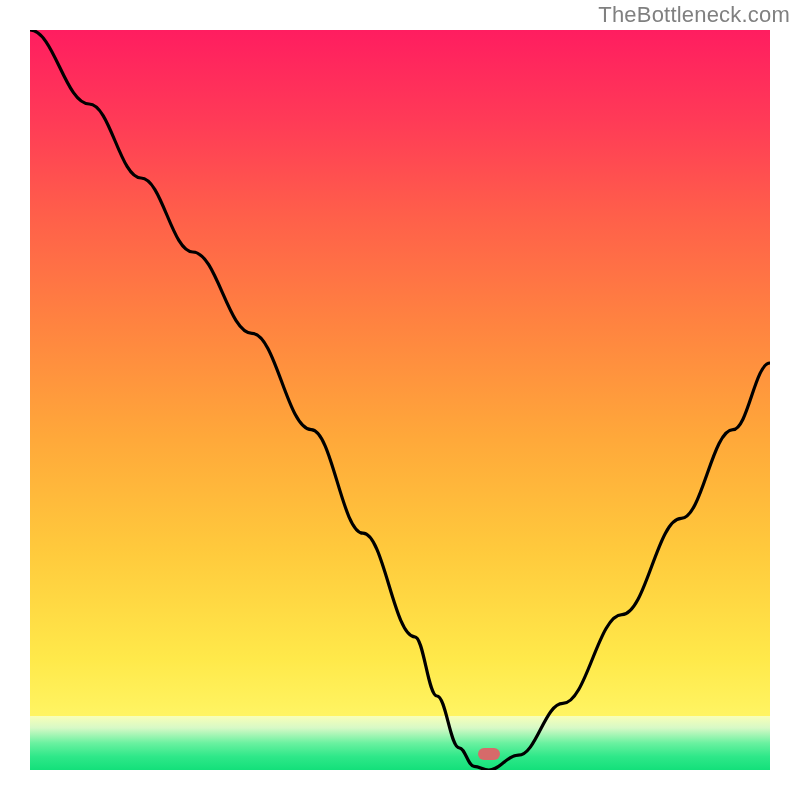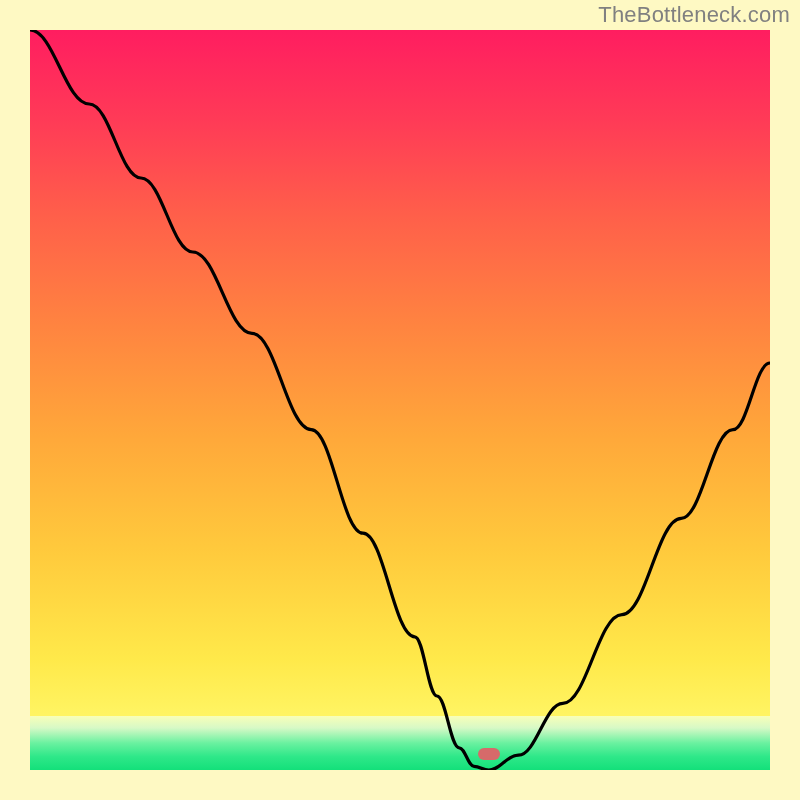--- a/index.html
+++ b/index.html
@@ -8,21 +8,21 @@
     width: 800px;
     height: 800px;
     background: #000;
     overflow: hidden;
     font-family: Arial, Helvetica, sans-serif;
   }
   .frame {
     position: relative;
     width: 800px;
     height: 800px;
-    background: #fef9c3;
+    background: #ffffff;
   }
   .attribution {
     position: absolute;
     top: 2px;
     right: 10px;
     color: #808080;
     font-size: 22px;
     font-weight: 500;
     letter-spacing: 0.2px;
     z-index: 5;

